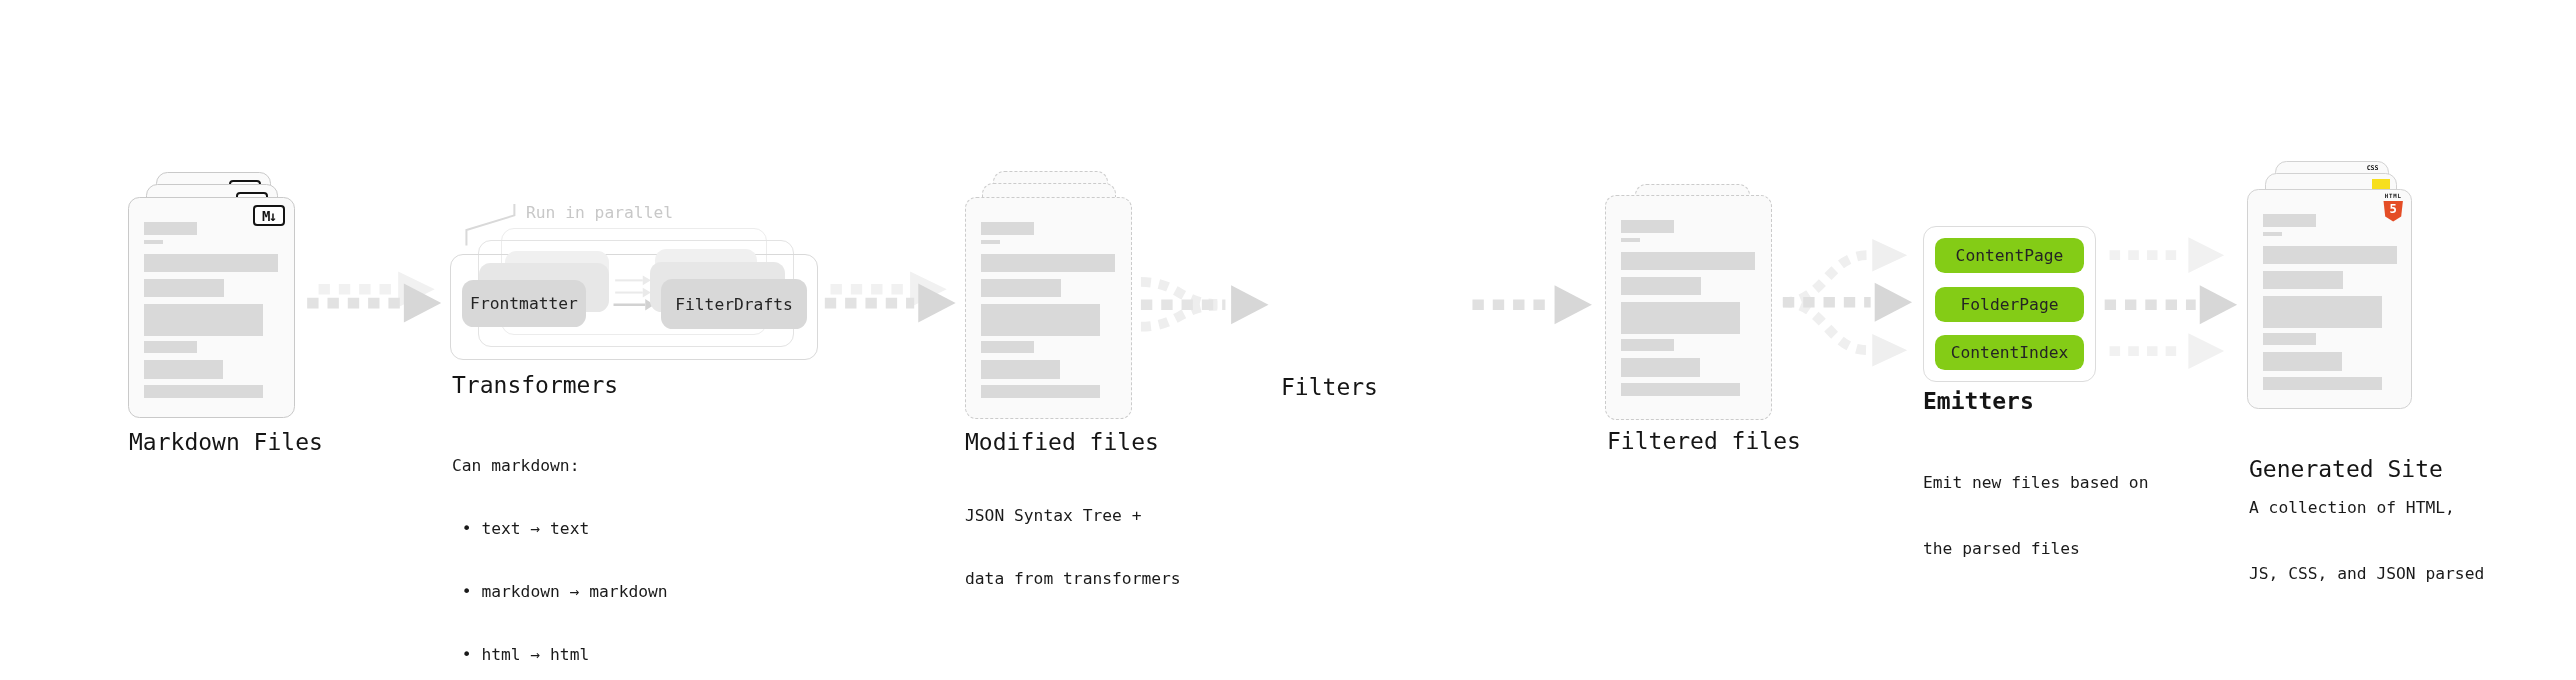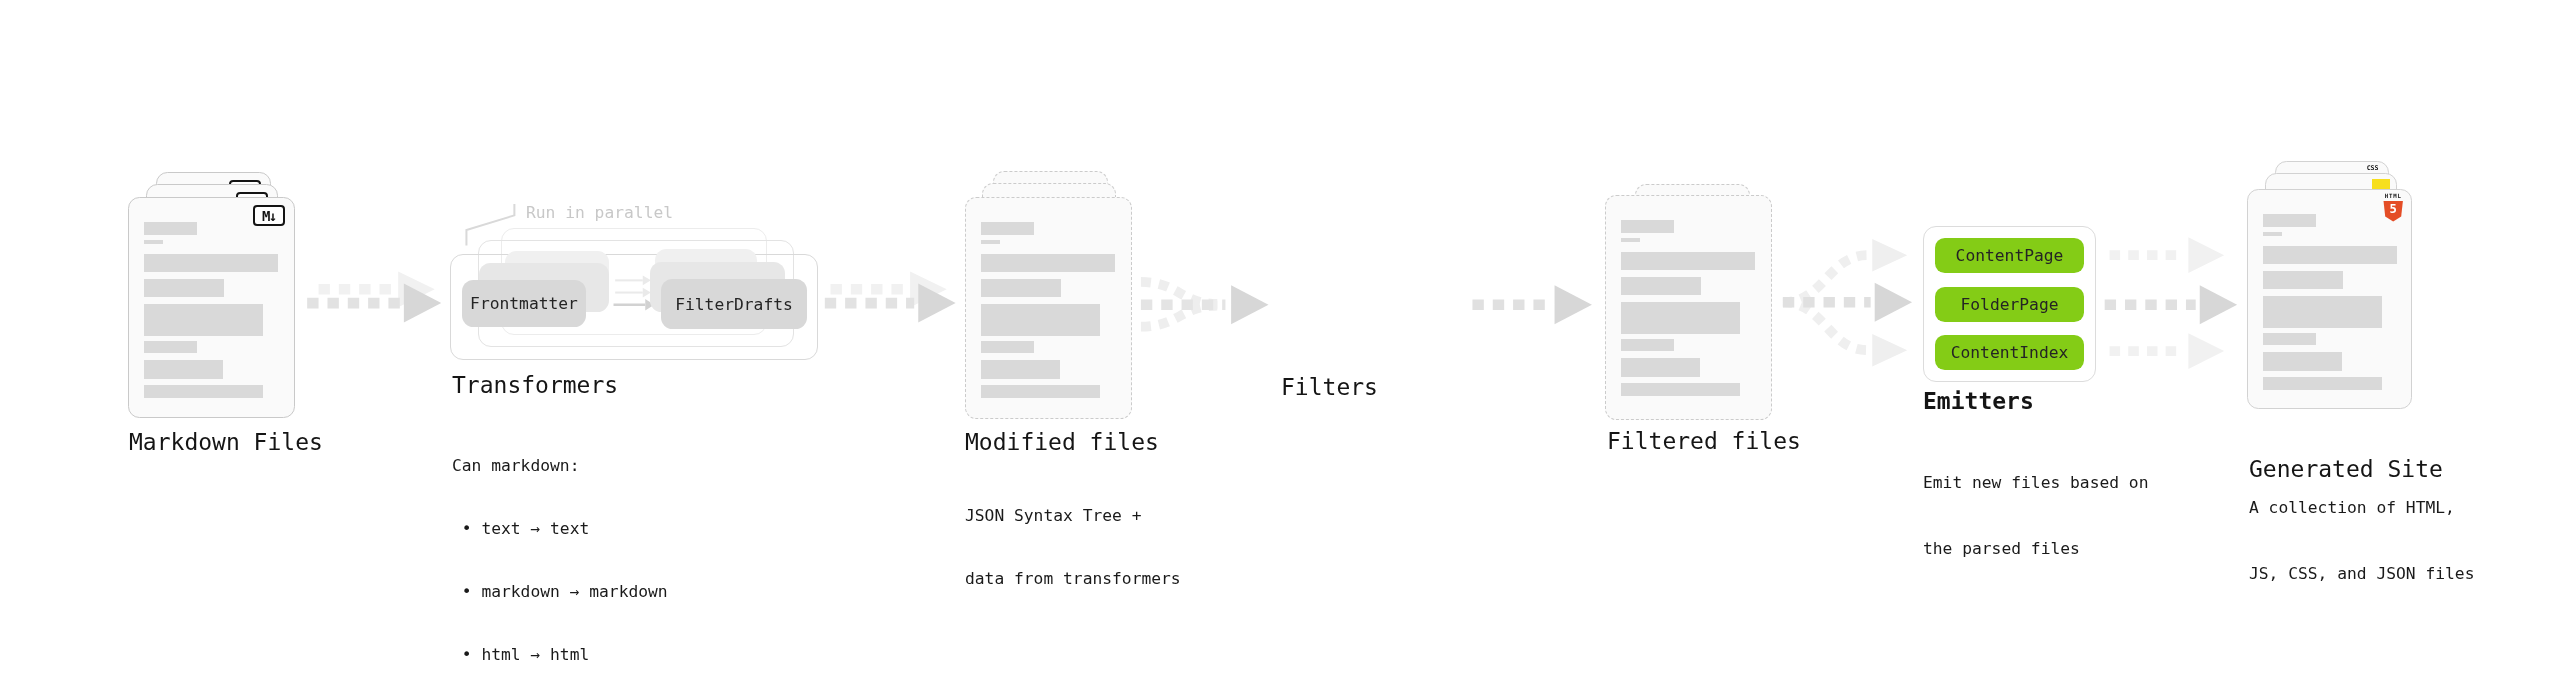--- a/index.html
+++ b/index.html
@@ -226,17 +226,17 @@
         <i></i>
         <i></i>
         <i></i>
         <i></i>
         <i></i>
       </div>
   </div>
   <div class="stage-label" style="left:2249px;top:429px;margin-top:28px;">Generated Site</div>
   <div class="stage-desc" style="left:2249px;top:453px;">
     <div>A collection of HTML,</div>
-    <div>JS, CSS, and JSON files</div>
+    <div>JS, CSS, and JSON parsed</div>
   </div>
 
 </div>
 
 
 </body></html>

